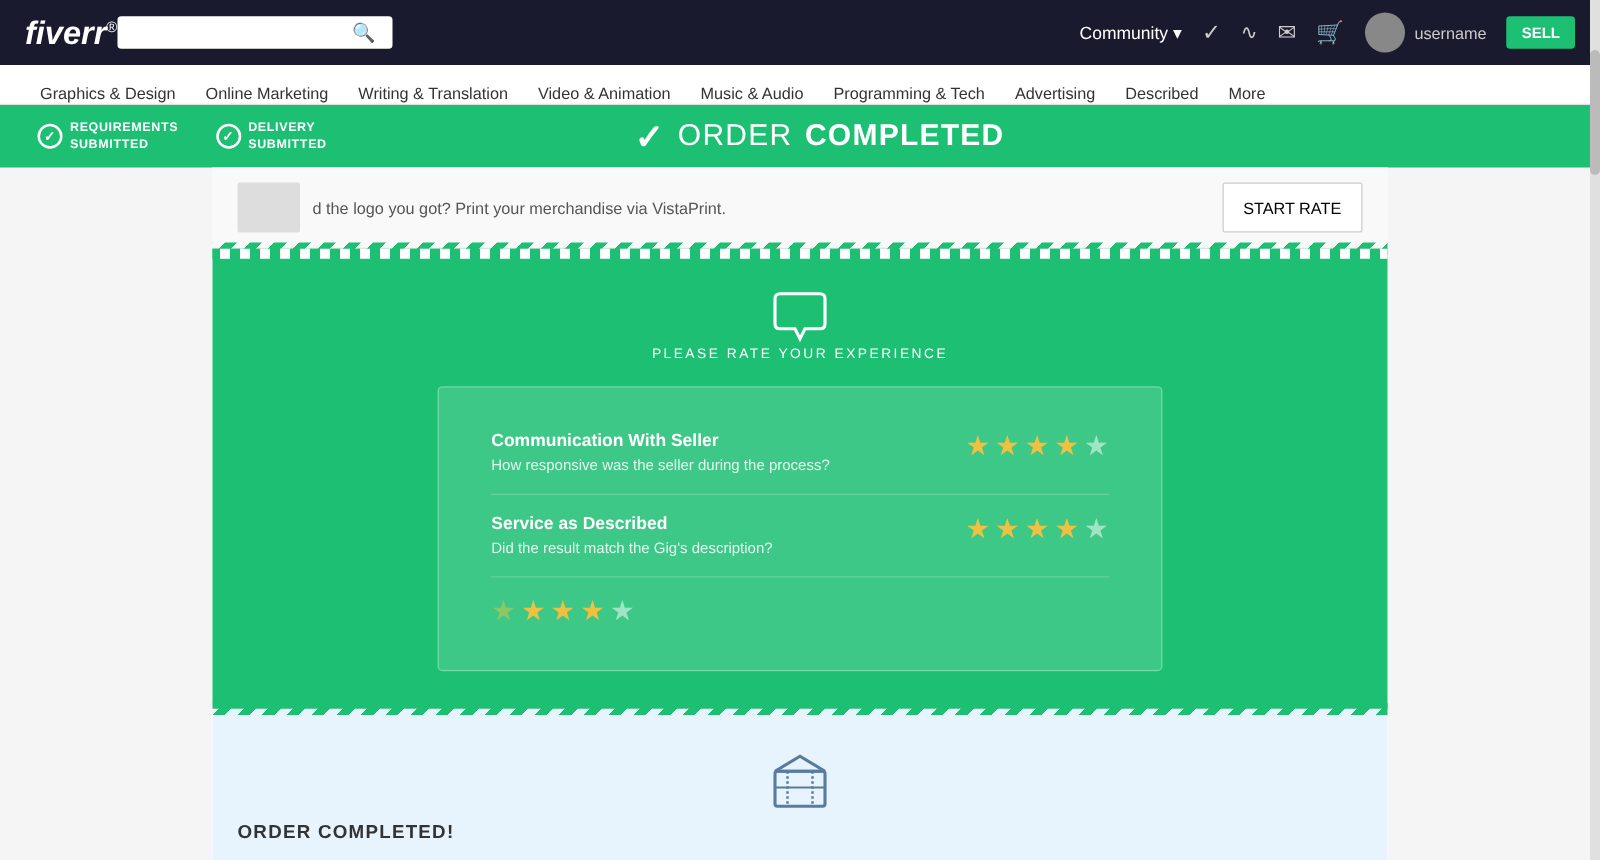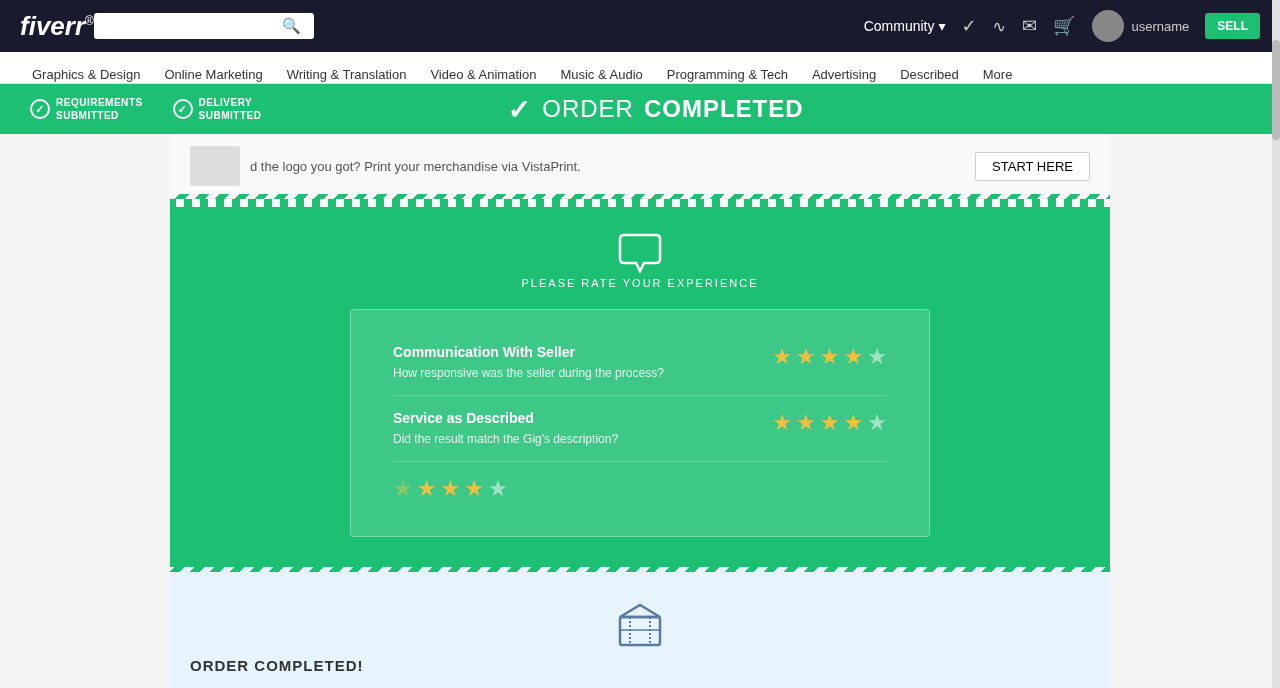--- a/index.html
+++ b/index.html
@@ -168,21 +168,20 @@
       margin: 0 auto;
       background: white;
     }
 
     
     .vistaprint-banner {
       background: #f9f9f9;
       border-bottom: 1px solid #eee;
       padding: 12px 20px;
       display: flex;
-      align-items: center;
       justify-content: space-between;
     }
     .vistaprint-text {
       font-size: 13px;
       color: #555;
     }
     .start-here-btn {
       background: white;
       border: 1px solid #ccc;
       padding: 6px 16px;
@@ -388,21 +387,21 @@
   <div style="width:200px;"></div>
 </div>
 
 <div class="main-content">
 
   <div class="vistaprint-banner">
     <div style="display:flex;align-items:center;gap:10px;">
       <div style="width:50px;height:40px;background:#ddd;border-radius:2px;"></div>
       <span class="vistaprint-text">d the logo you got? Print your merchandise via VistaPrint.</span>
     </div>
-    <button class="start-here-btn">START HERE</button>
+    <button class="start-here-btn">START RATE</button>
   </div>
 
   <div class="rating-section">
 
     <div style="position:absolute;top:0;left:0;right:0;height:8px;background:repeating-linear-gradient(90deg,#1dbf73 0,#1dbf73 8px,white 8px,white 16px) top/16px 8px;"></div>
 
     <div class="rating-header">
 
       <svg width="48" height="48" viewBox="0 0 48 48">
         <path d="M8 6 Q4 6 4 10 L4 30 Q4 34 8 34 L20 34 L24 42 L28 34 L40 34 Q44 34 44 30 L44 10 Q44 6 40 6 Z" fill="none" stroke="white" stroke-width="2.5"></path>

